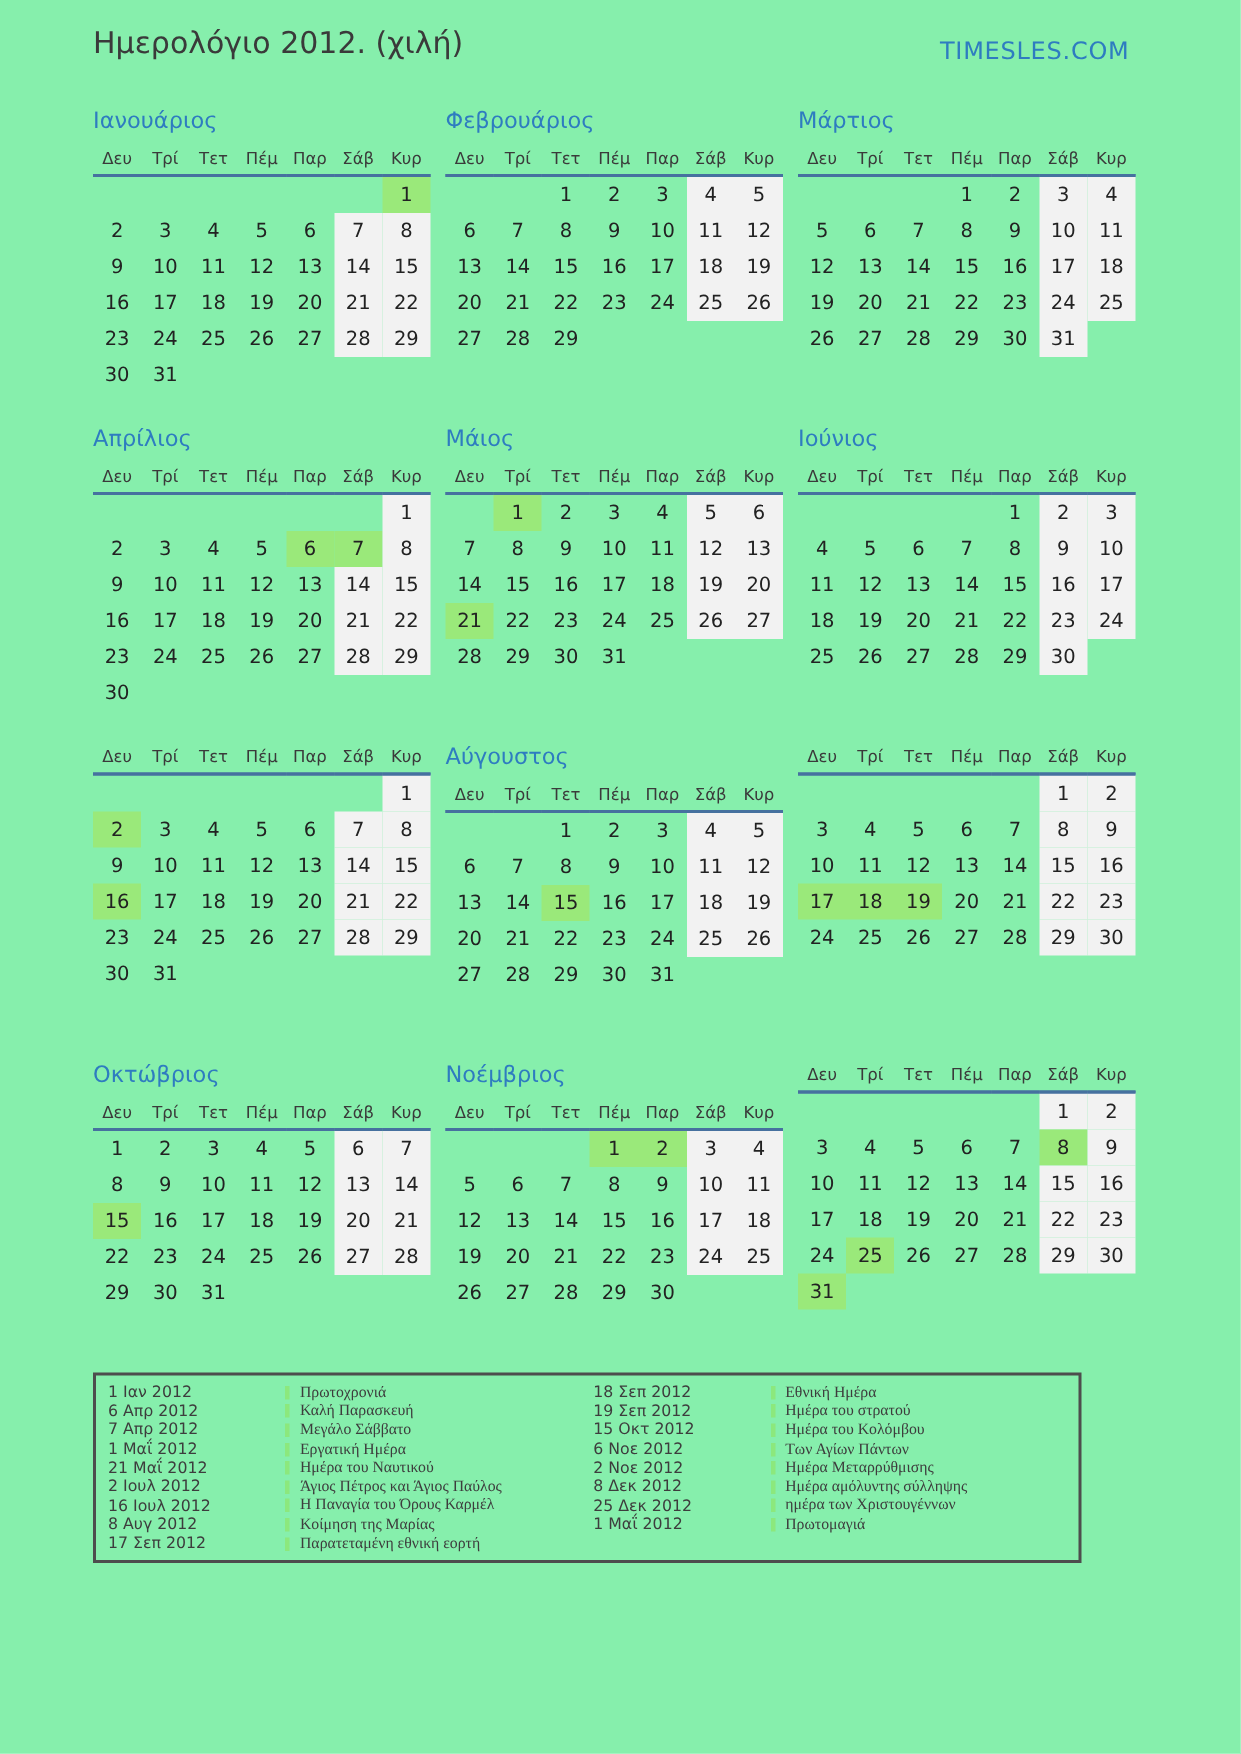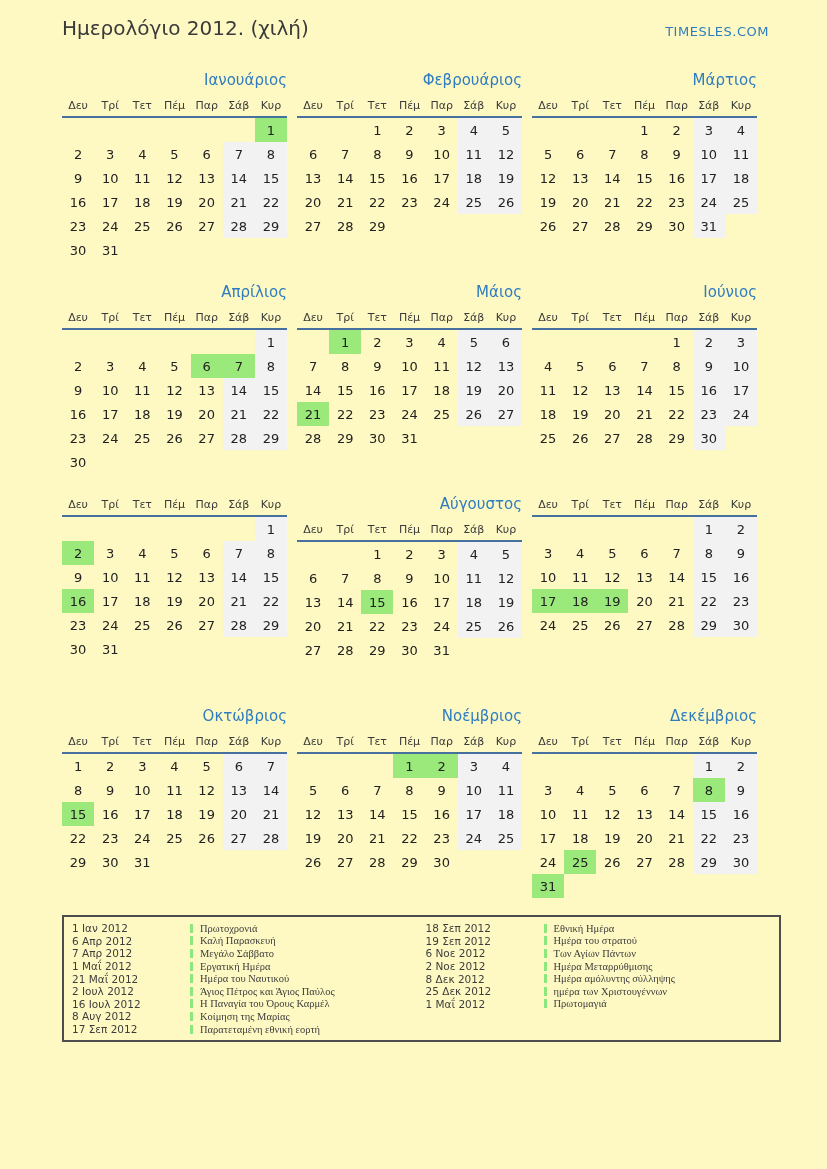--- a/index.html
+++ b/index.html
@@ -9,59 +9,59 @@
     --marker:#8ce87d;
     --weekend:#f2f2f2;
     --ink:#222;
     --muted:#3d3d3d;
   }
   html,body{margin:0;padding:0;}
   body{
     width:827px;height:1169px;background:#fff;
     font-family:"DejaVu Sans","Liberation Sans",sans-serif;
   }
-  .page{position:relative;width:827px;height:1169px;background:#fef9c3;overflow:hidden;}
+  .page{position:relative;width:827px;height:1169px;background:#86efac;overflow:hidden;}
 
   .header-title{
     position:absolute;left:62px;top:16px;
     font-size:20px;color:#3a3a3a;
   }
   .brand{
-    position:absolute;right:58px;top:24px;
-    font-size:13px;color:var(--accent);
+    position:absolute;right:74px;top:24px;
+    font-size:16px;color:var(--accent);
     text-decoration:none;letter-spacing:.5px;cursor:pointer;
   }
 
   .months{
     position:absolute;left:62px;top:70px;
     display:grid;grid-template-columns:repeat(3,225px);
     column-gap:10px;grid-auto-rows:212px;
   }
   .month{width:225px;}
   .month-title{
-    text-align:right;font-size:15px;color:var(--accent);
+    text-align:left;font-size:15px;color:var(--accent);
     height:20px;line-height:20px;margin-bottom:5px;
   }
   table.month-table{border-collapse:collapse;table-layout:fixed;width:225px;}
   .month-table th{
     width:32px;height:21px;padding:0;
     font-size:11px;font-weight:normal;color:#3a3a3a;
     text-align:center;vertical-align:middle;
     border-bottom:2px solid var(--rule);
   }
   .month-table td{
     width:32px;height:24px;padding:0;
     font-size:13px;color:var(--ink);
     text-align:center;vertical-align:middle;
   }
   .month-table td.weekend{background:var(--weekend);}
   .month-table td.holiday{background:var(--green);}
 
   .legend{
-    position:absolute;left:62px;top:915px;width:719px;height:127px;
+    position:absolute;left:62px;top:915px;width:659px;height:127px;
     border:2px solid #4d4d4d;box-sizing:border-box;
     display:flex;padding:5px 0 0 8px;
   }
   .legend-col{width:50%;display:flex;flex-direction:column;}
   .lentry{display:flex;align-items:center;height:12.6px;}
   .ldate{width:118px;flex:none;font-size:10.5px;color:var(--muted);white-space:nowrap;}
   .lbar{width:3px;height:9px;flex:none;background:var(--marker);margin-right:7px;}
   .lname{font-size:10.5px;color:var(--muted);white-space:nowrap;font-family:Liberation Serif, serif;}
 </style>
 </head>
@@ -784,21 +784,20 @@
               <td>28</td>
               <td>29</td>
               <td>30</td>
               <td></td>
               <td></td>
             </tr>
           </tbody>
         </table>
       </div>
       <div class="month">
-        <div class="month-title">Δεκέμβριος</div>
         <table class="month-table">
           <thead>
             <tr>
               <th>Δευ</th>
               <th>Τρί</th>
               <th>Τετ</th>
               <th>Πέμ</th>
               <th>Παρ</th>
               <th>Σάβ</th>
               <th>Κυρ</th>
@@ -917,20 +916,25 @@
           <span class="ldate">18 Σεπ 2012</span>
           <span class="lbar"></span>
           <span class="lname">Εθνική Ημέρα</span>
         </div>
         <div class="lentry">
           <span class="ldate">19 Σεπ 2012</span>
           <span class="lbar"></span>
           <span class="lname">Ημέρα του στρατού</span>
         </div>
         <div class="lentry">
+          <span class="ldate">15 Οκτ 2012</span>
+          <span class="lbar"></span>
+          <span class="lname">Ημέρα του Κολόμβου</span>
+        </div>
+        <div class="lentry">
           <span class="ldate">6 Νοε 2012</span>
           <span class="lbar"></span>
           <span class="lname">Των Αγίων Πάντων</span>
         </div>
         <div class="lentry">
           <span class="ldate">2 Νοε 2012</span>
           <span class="lbar"></span>
           <span class="lname">Ημέρα Μεταρρύθμισης</span>
         </div>
         <div class="lentry">

